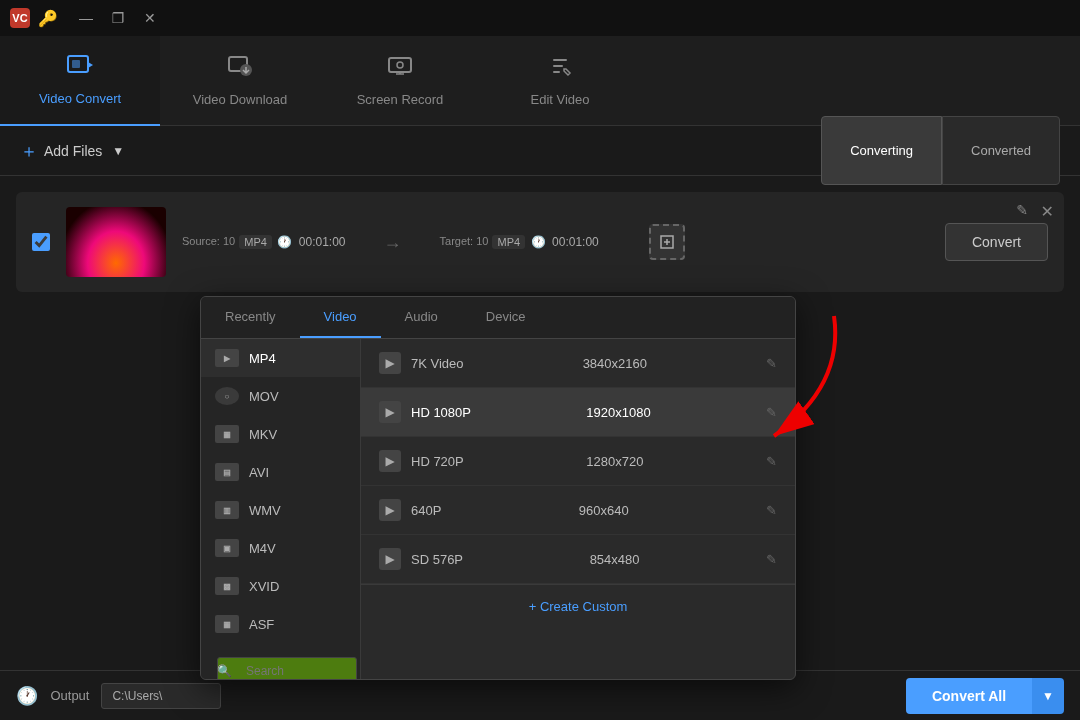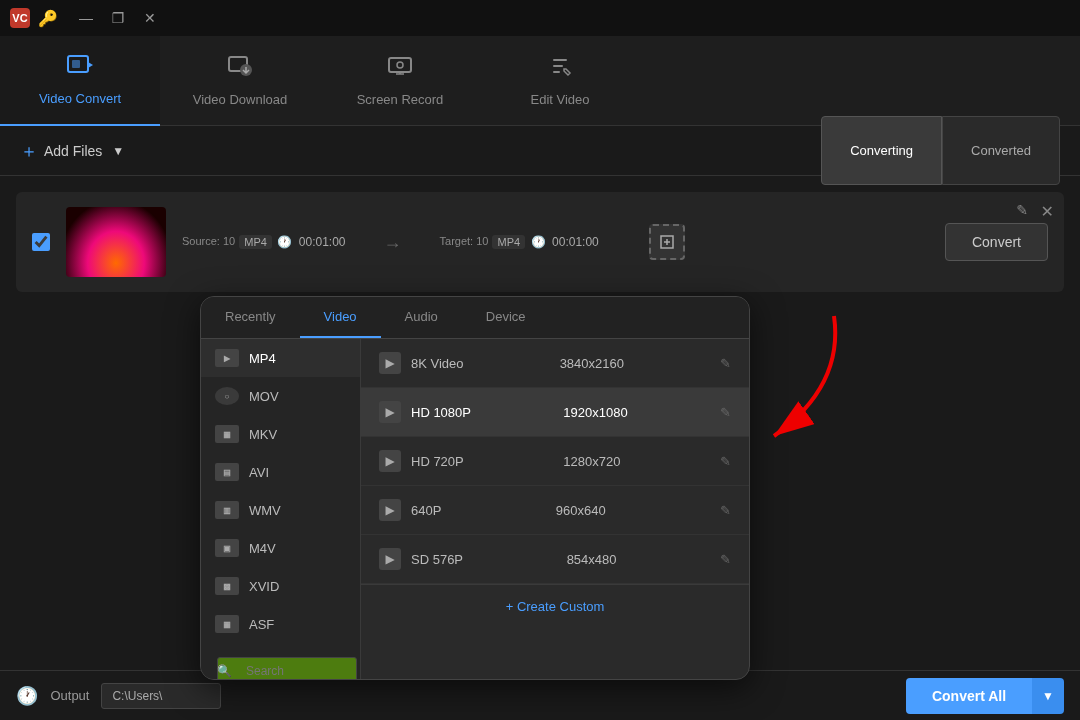--- a/index.html
+++ b/index.html
@@ -200,24 +200,24 @@
       background: transparent; border: none;
       color: #888; font-size: 14px; cursor: pointer;
       position: absolute; top: 10px; right: 36px;
     }
 
     
     #format-picker {
       position: absolute;
       top: 120px;
       left: 200px;
-      width: 550px;
+      width: 596px;
       background: #2a2a2a;
       border: 1px solid #444;
-      border-radius: 14px;
+      border-radius: 6px;
       z-index: 100;
       overflow: hidden;
       box-shadow: 0 8px 32px rgba(0,0,0,0.6);
     }
     .fp-tabs {
       display: flex;
       background: #222;
       border-bottom: 1px solid #444;
     }
     .fp-tab {
@@ -546,21 +546,21 @@
         <div class="fp-search-wrap" style="margin-top:4px;">
           <span class="fp-search-icon">🔍</span>
           <input type="text" class="fp-search" placeholder="Search" style="">
         </div>
       </div>
 
       <div class="fp-resolutions">
         <div class="fp-res-item">
           <div class="fp-res-left">
             <div class="fp-res-icon">▶</div>
-            <span>8K Video</span>
+            <span>7K Video</span>
           </div>
           <span>3840x2160</span>
           <button class="fp-res-edit">✎</button>
         </div>
         <div class="fp-res-item active">
           <div class="fp-res-left">
             <div class="fp-res-icon">▶</div>
             <span>HD 1080P</span>
           </div>
           <span>1920x1080</span>

